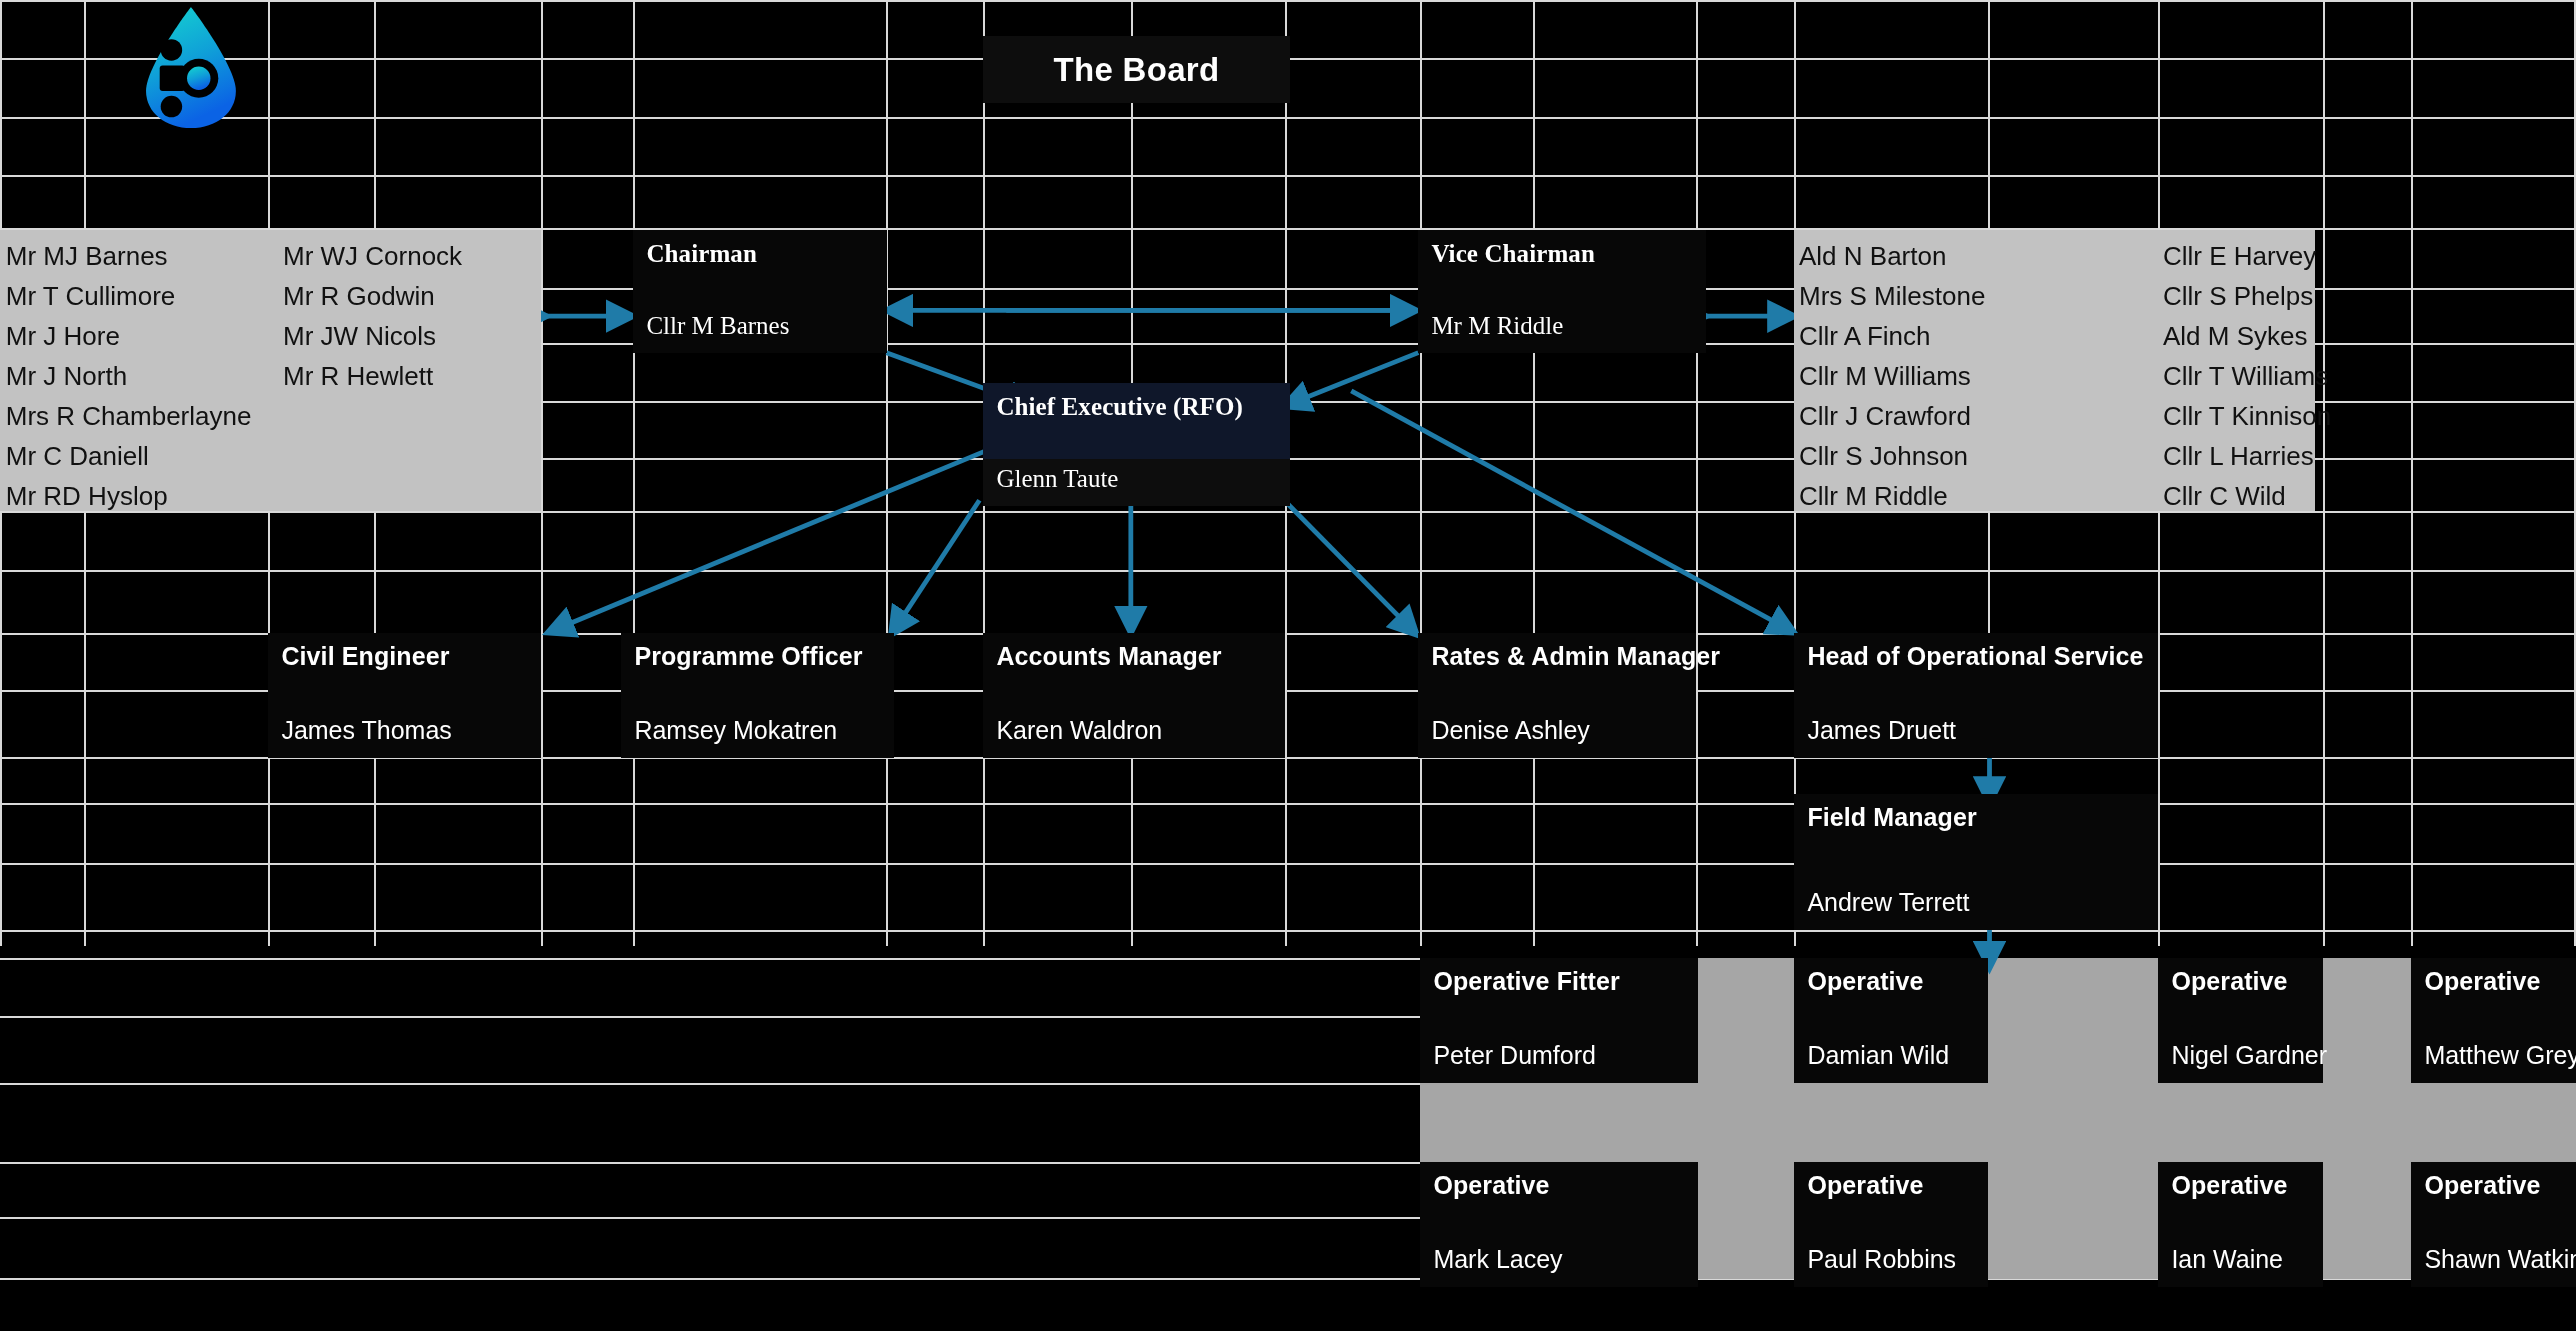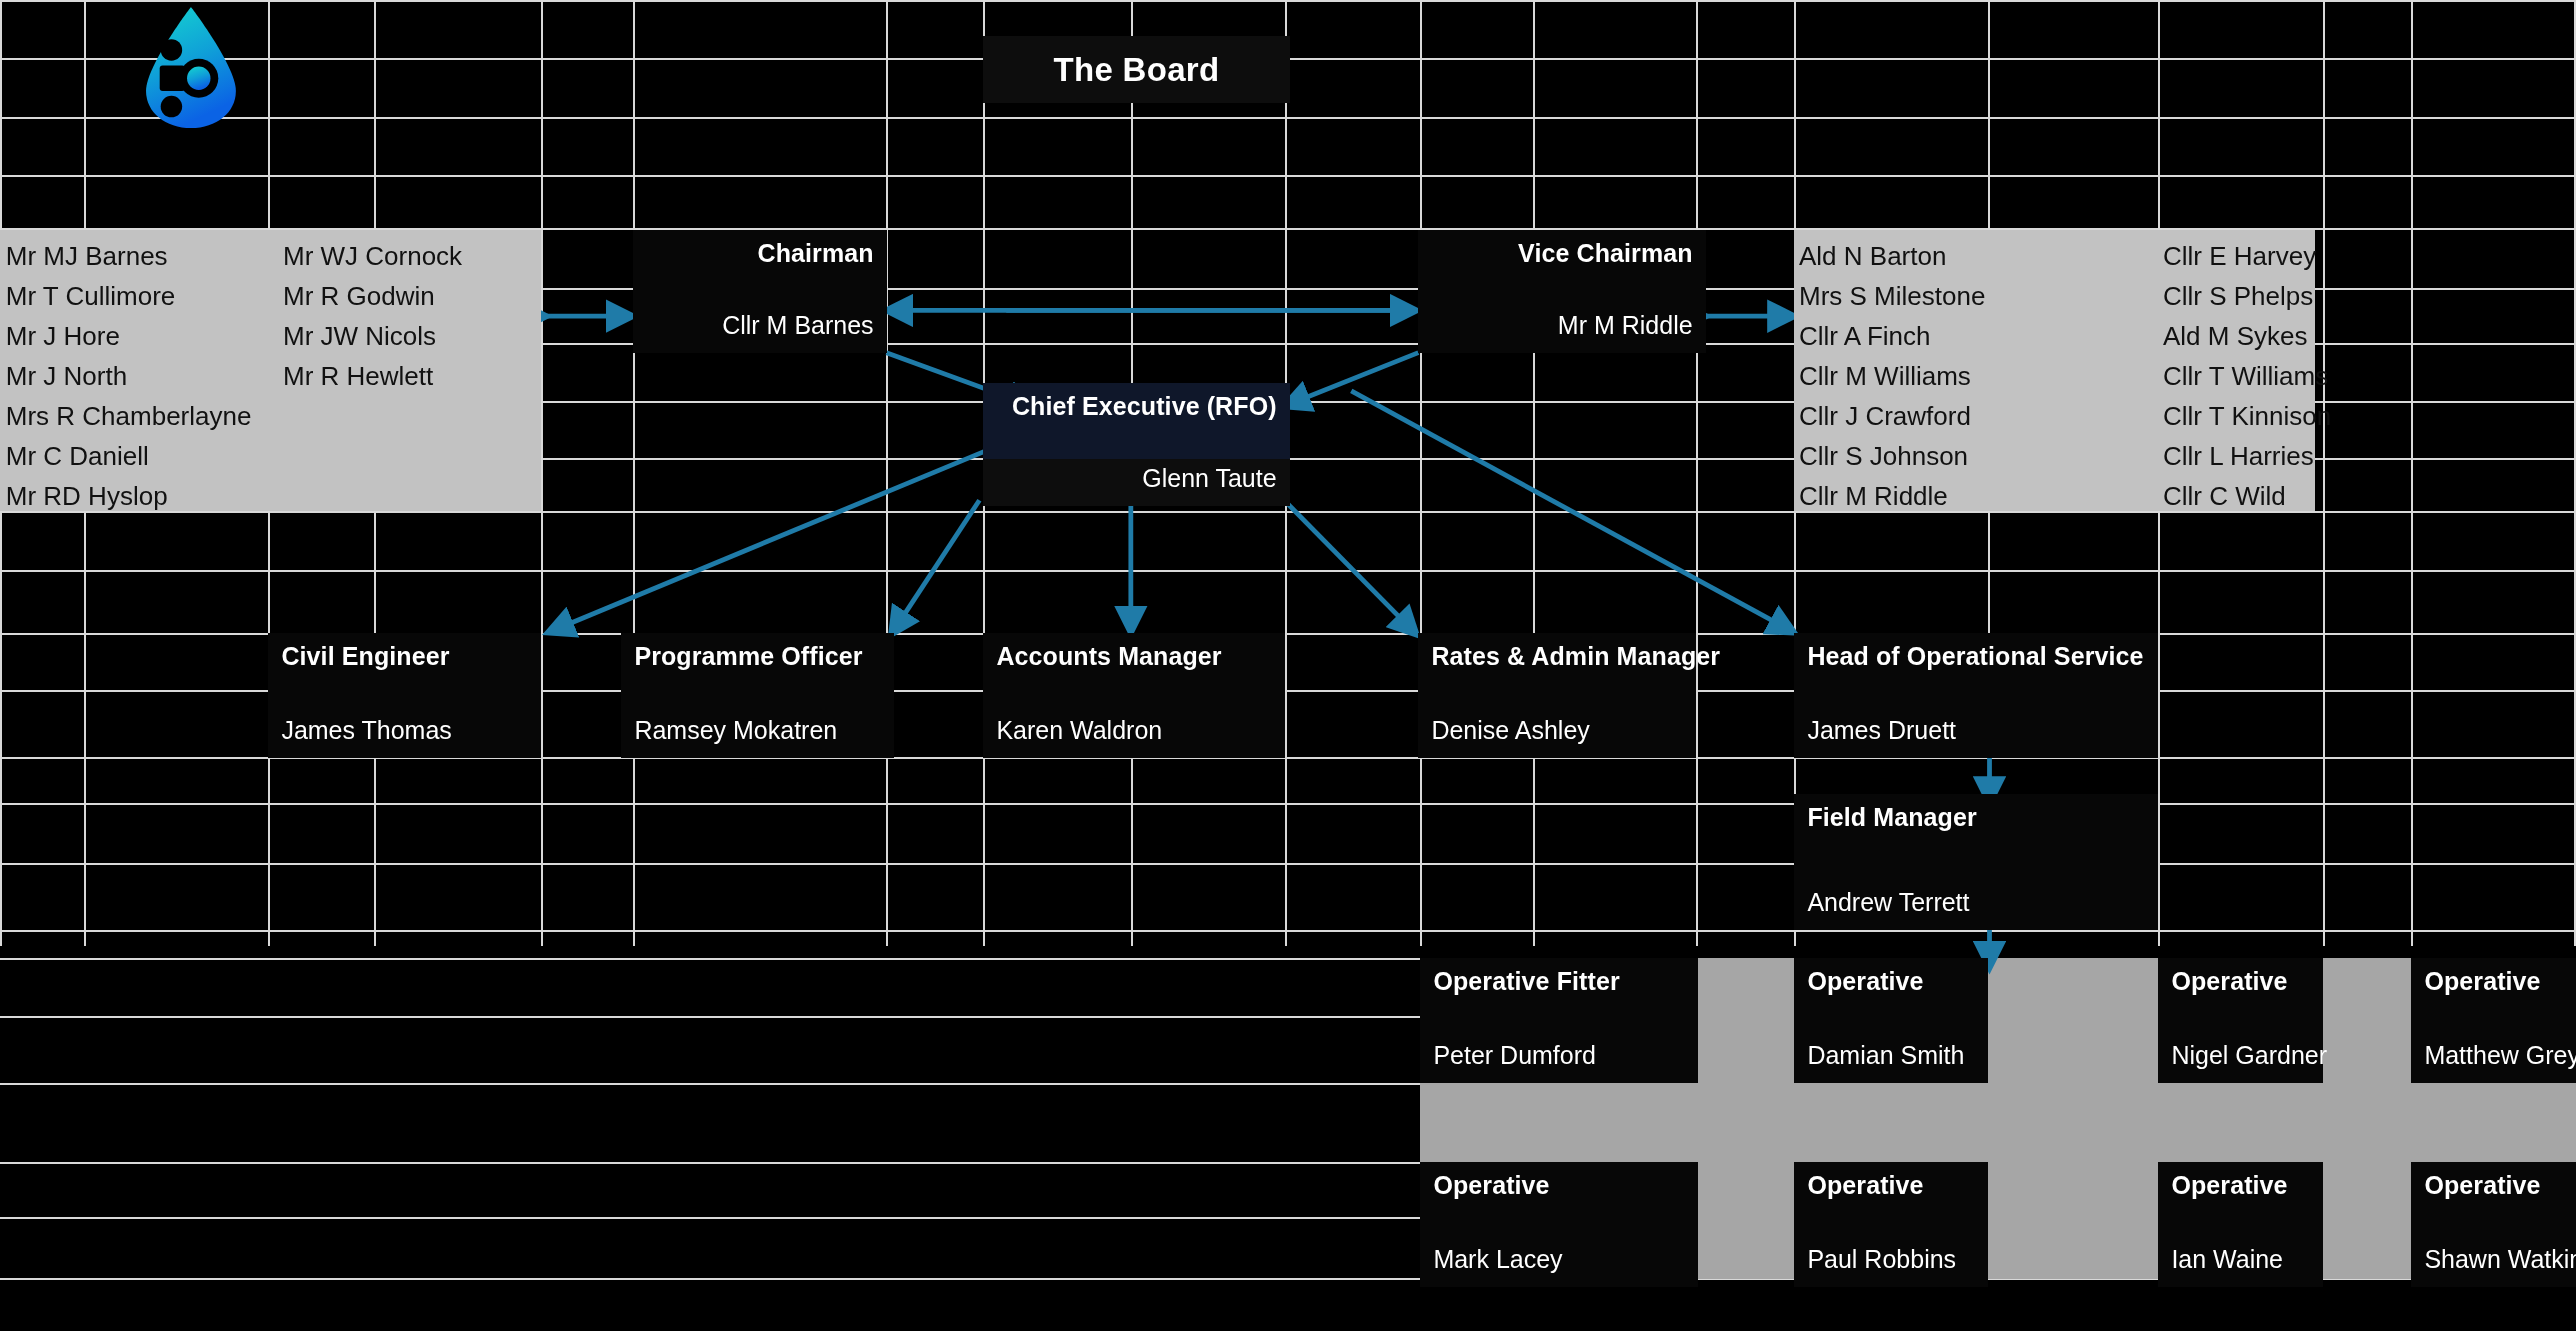--- a/index.html
+++ b/index.html
@@ -58,21 +58,21 @@
     letter-spacing: 0.1px;
     white-space: nowrap;
   }
   .node .person {
     font-size: 25px;
     line-height: 1.1;
     padding-bottom: 13.4px;
     white-space: nowrap;
   }
   .node.center .role,
-  .node.center .person { text-align: right; }
+  .node.center .person { text-align: left; font-family: Liberation Serif, serif; }
 
   
   .banner {
     position: absolute;
     z-index: 6;
     background: #0d0d0d;
     color: #ffffff;
     font-weight: bold;
     font-size: 33px;
     display: flex;
@@ -320,21 +320,21 @@
     <div class="person">Andrew Terrett</div>
   </div>
 
   <div class="node" style="left:1420px; top:958px; width:278px; height:125px;">
     <div class="role">Operative Fitter</div>
     <div class="person">Peter Dumford</div>
   </div>
 
   <div class="node" style="left:1794px; top:958px; width:194px; height:125px;">
     <div class="role">Operative</div>
-    <div class="person">Damian Smith</div>
+    <div class="person">Damian Wild</div>
   </div>
 
   <div class="node" style="left:2158px; top:958px; width:165px; height:125px;">
     <div class="role">Operative</div>
     <div class="person">Nigel Gardner</div>
   </div>
 
   <div class="node" style="left:2411px; top:958px; width:165px; height:125px;">
     <div class="role">Operative</div>
     <div class="person">Matthew Grey</div>

